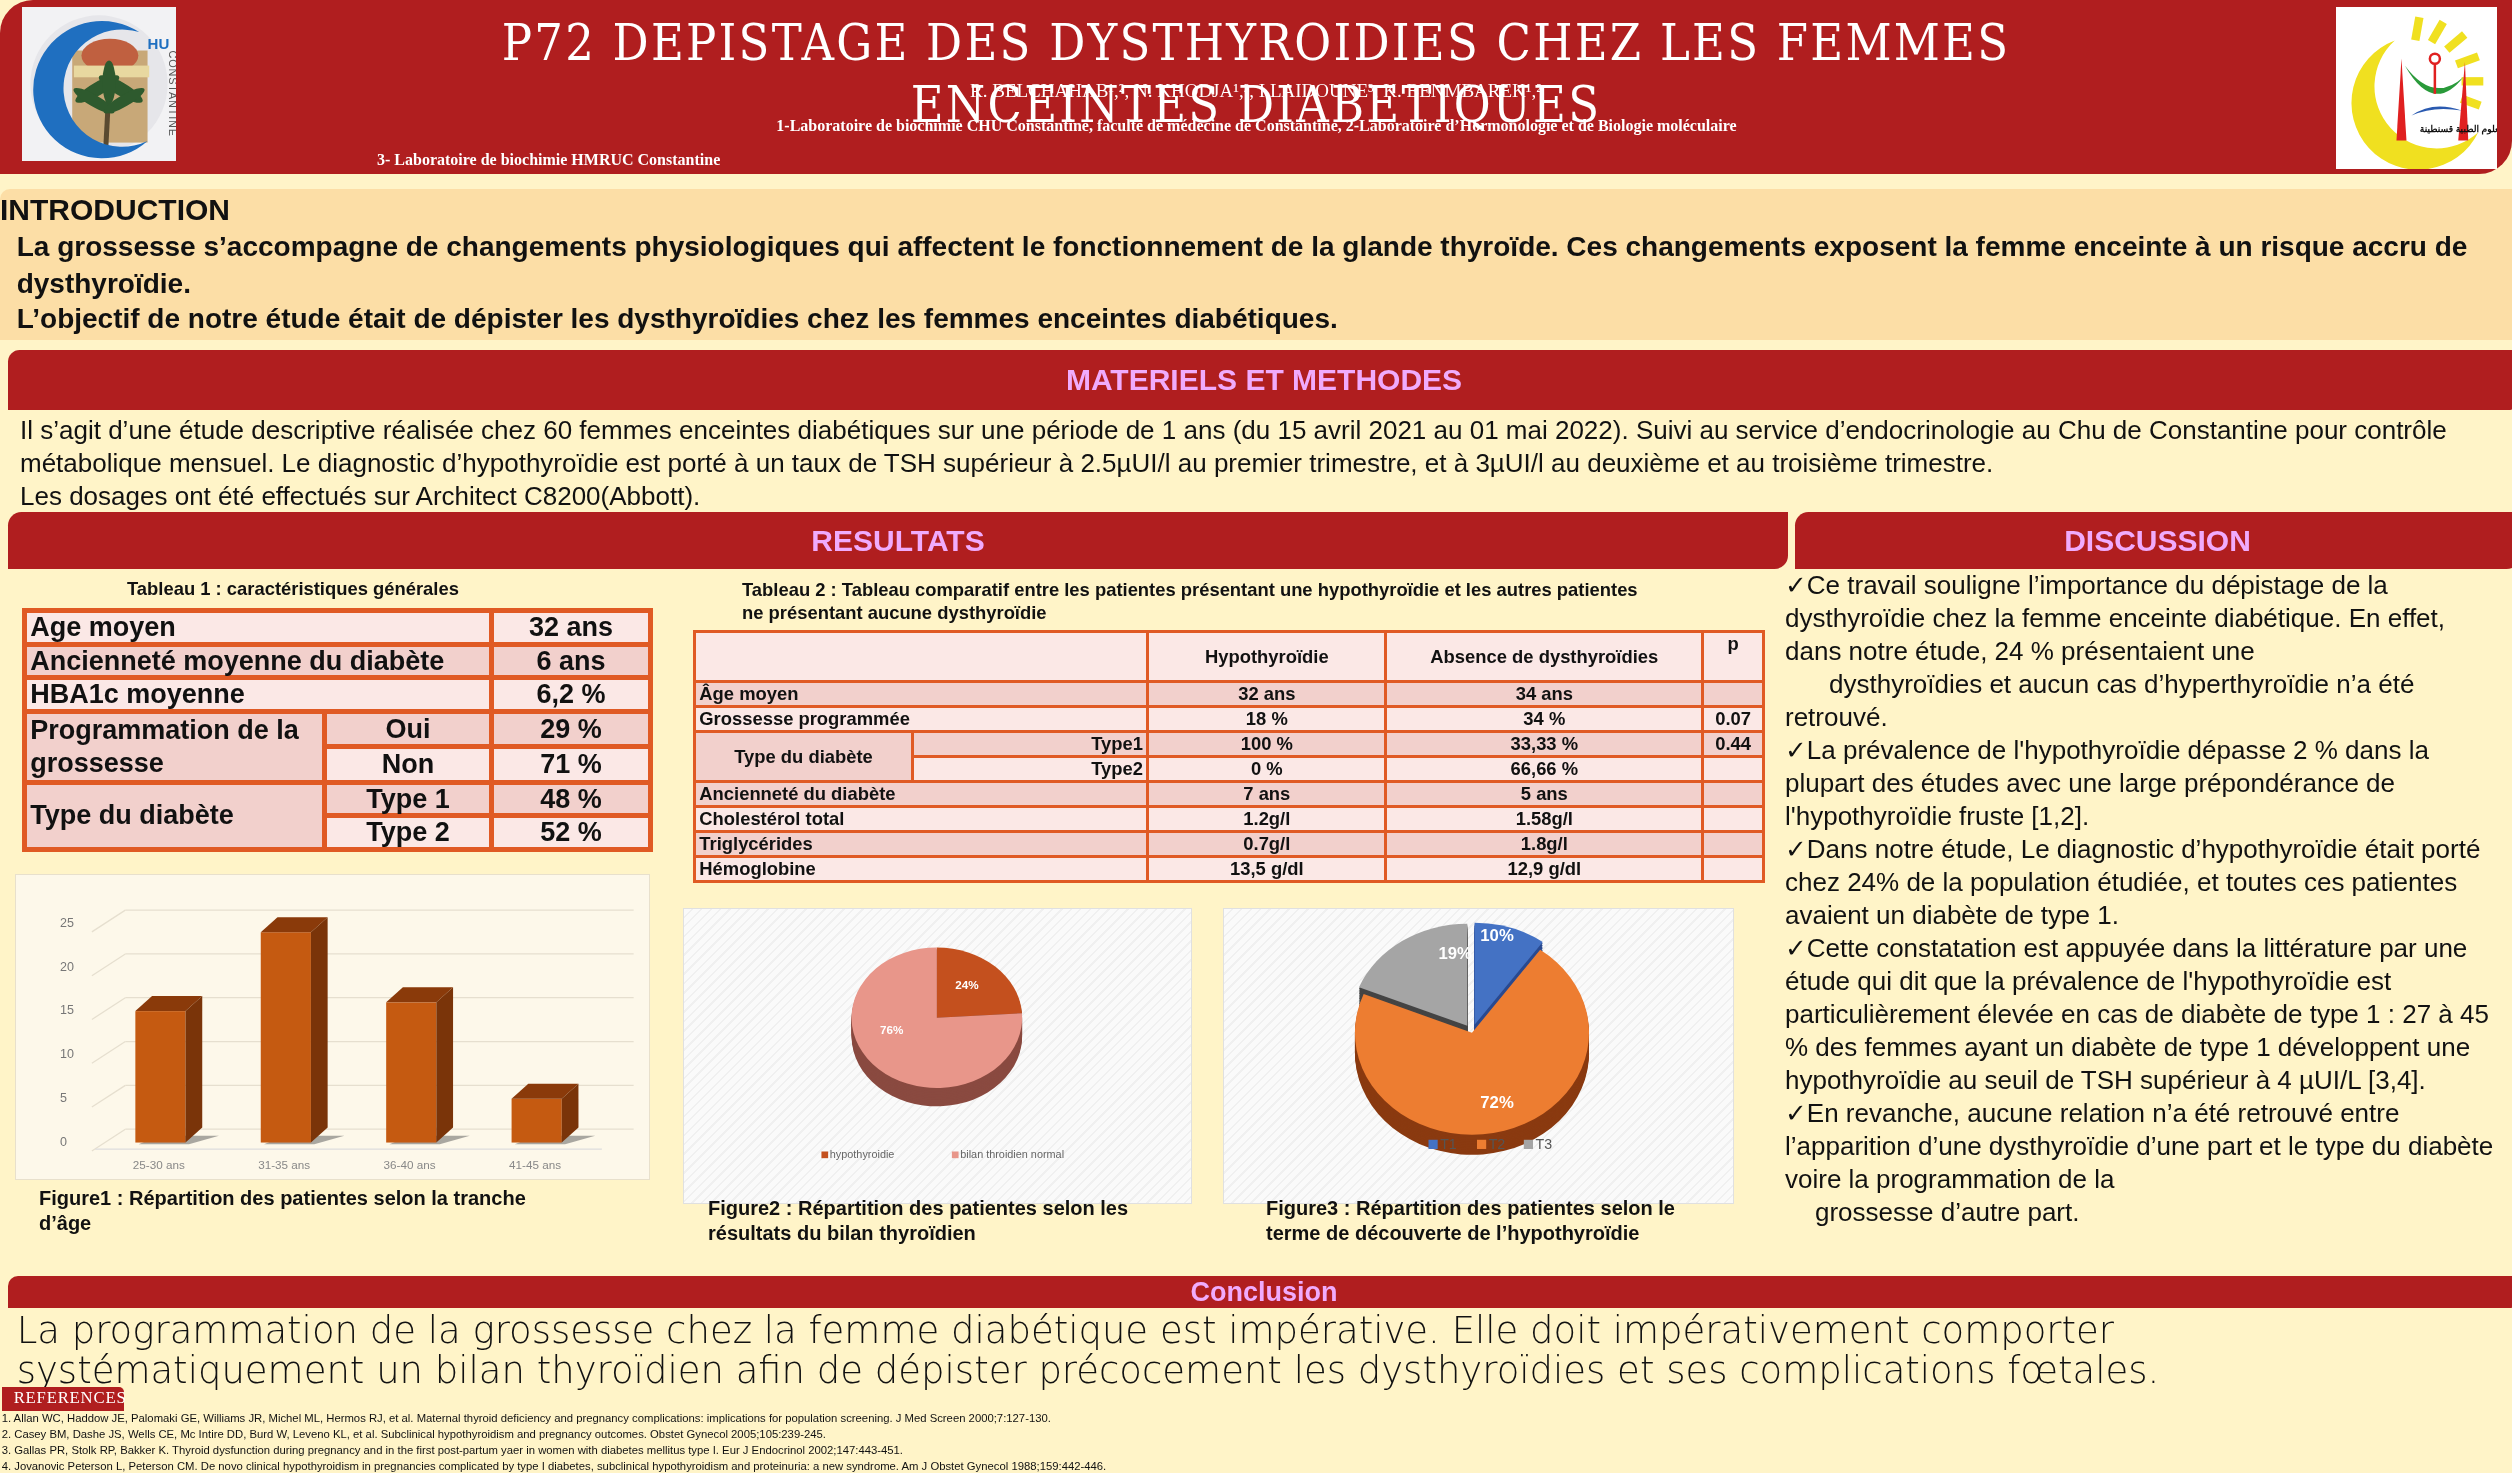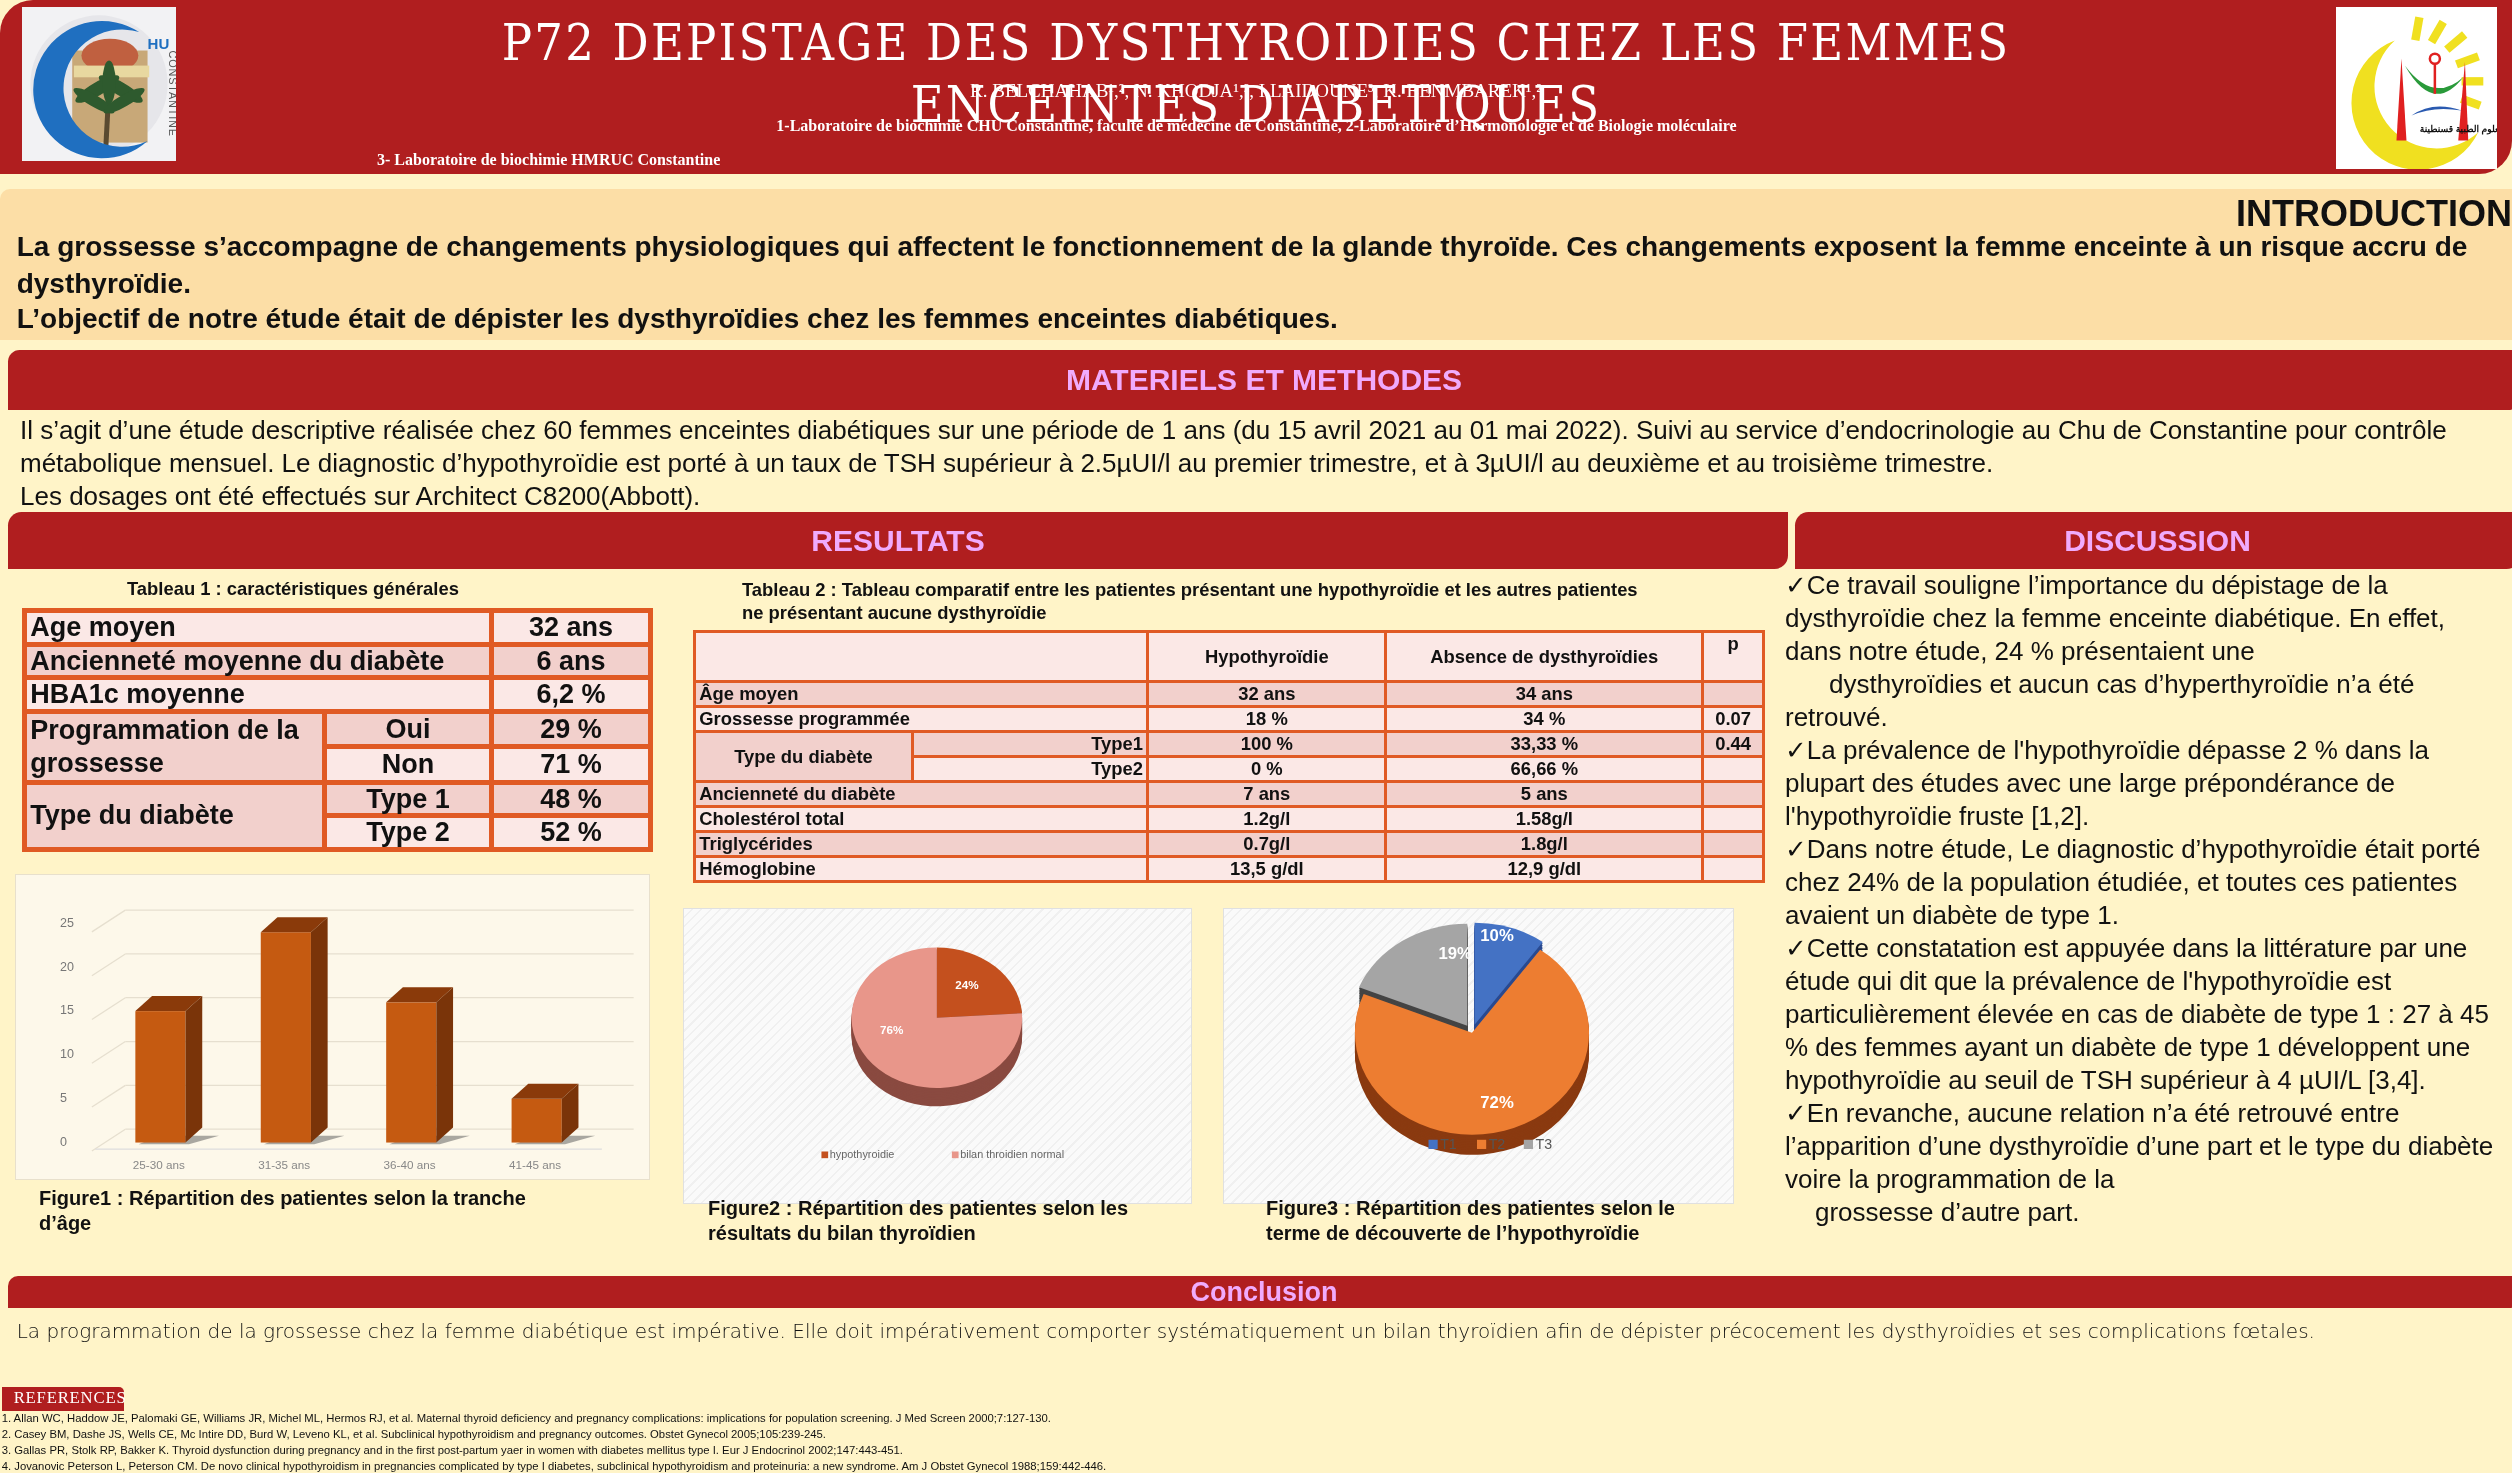--- a/index.html
+++ b/index.html
@@ -14,21 +14,21 @@
   .logo-left { left: 22px; top: 6.7px; width: 154px; height: 154px; }
   .logo-right { left: 2336px; top: 6.7px; width: 161px; height: 162px; background: #fff; }
   .title { left: 209px; top: 11.7px; width: 2094px; text-align: center; color: #fff;
            font-family: "DejaVu Serif", "Liberation Serif", serif; font-size: 50px; line-height: 62px; letter-spacing: 2.5px; transform: scaleX(0.9); transform-origin: center top; }
   .authors { left: 586px; top: 80px; width: 1340px; text-align: center; color: #fff; font-family: "Liberation Serif", serif; font-size: 19px; }
   .affil { left: 377px; top: 117px; width: 1759px; text-align: center; color: #fff; font-family: "Liberation Serif", serif; font-size: 16px; font-weight: bold; }
   .affil2 { left: 377px; top: 151px; width: 1759px; text-align: left; color: #fff; font-family: "Liberation Serif", serif; font-size: 16px; font-weight: bold; }
 
   
   .intro { left: 0; top: 189px; width: 2512px; height: 151px; background: #fcdea6; border-radius: 10px 0 0 0; }
-  .intro-title { left: 0; top: 193px; width: 2512px; text-align: right; font-weight: bold; font-size: 36px; }
+  .intro-title { left: 0; top: 193px; width: 2512px; text-align: left; font-weight: bold; font-size: 30px; }
   .intro-text { left: 16.7px; top: 228px; width: 2479px; font-weight: bold; font-size: 28px; line-height: 37px; }
   .intro-text2 { left: 16.7px; top: 303px; width: 2479px; font-weight: bold; font-size: 28px; }
 
   .bar { background: #b01e1f; color: #f0abfc; font-weight: bold; text-align: center; margin-left: 8px; }
   .mm-bar { left: 0; top: 350px; width: 2512px; height: 60px; font-size: 30px; line-height: 60px; border-radius: 11.7px 0 11.7px 0; }
   .mm-text { left: 20px; top: 414px; width: 2479px; font-size: 26px; line-height: 33px; }
 
   .res-bar { left: 0; top: 512px; width: 1780px; height: 57px; font-size: 30px; line-height: 57px; border-radius: 13.4px 0 13.4px 0; }
   .disc-bar { left: 1787px; top: 512px; width: 725px; height: 57px; font-size: 30px; line-height: 57px; border-radius: 13.4px 0 13.4px 0; }
 
@@ -55,21 +55,21 @@
   .chart3 { left: 1223px; top: 908px; width: 511px; height: 296px; background: repeating-linear-gradient(135deg, #fafafa 0 5px, #f0f0f0 5px 6.7px); border: 1.7px solid #e0e0e0; }
   .fig-cap { font-weight: bold; font-size: 20px; line-height: 25px; }
 
   
   .disc-text { left: 1785px; top: 569px; width: 720px; font-size: 26px; line-height: 33px; }
   .disc-text p { margin: 0; }
   .disc-text .ind { padding-left: 18.4px; }
 
   
   .conc-bar { left: 0; top: 1276px; width: 2512px; height: 32px; font-size: 27px; line-height: 32px; border-radius: 10px 0 10px 0; }
-  .conc-text { left: 16.7px; top: 1311px; width: 2345px; font-family: "DejaVu Sans", sans-serif; font-size: 20px; line-height: 40px; font-weight: 300; }
+  .conc-text { left: 16.7px; top: 1311px; width: 2345px; font-family: "DejaVu Sans", sans-serif; font-size: 37px; line-height: 40px; font-weight: 300; }
   .ref-title { left: 1.7px; top: 1387px; width: 122px; height: 24px; background: #b01e1f; color: #fff; font-family: "Liberation Serif", serif; font-size: 16.7px; line-height: 22px; padding-left: 12px; letter-spacing: 0.8px; border-radius: 0 5px 0 0; }
   .refs { left: 1.7px; top: 1410px; width: 1675px; font-size: 11.3px; line-height: 16px; }
   svg text { font-family: "Liberation Sans", sans-serif; }
 </style>
 </head>
 <body>
 
 <div class="abs header"></div>
 
 <div class="abs logo-box logo-left">

